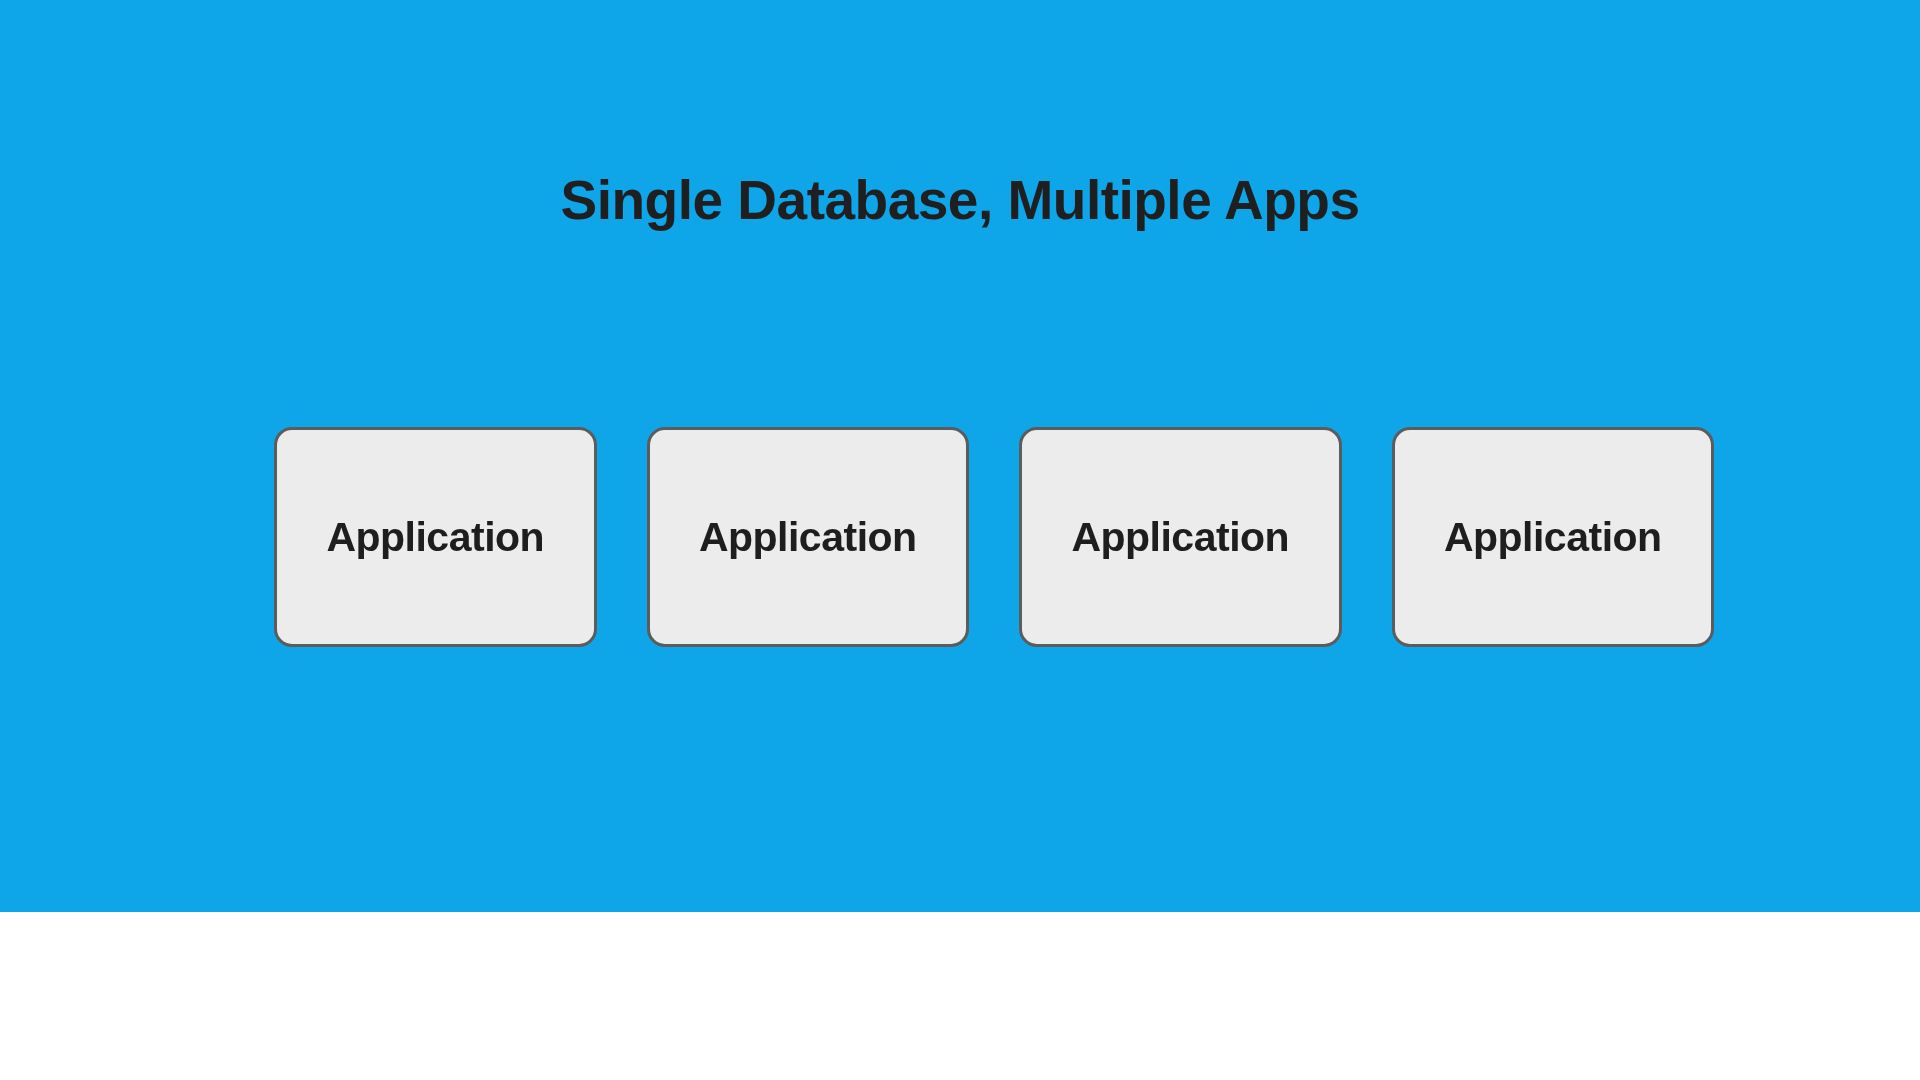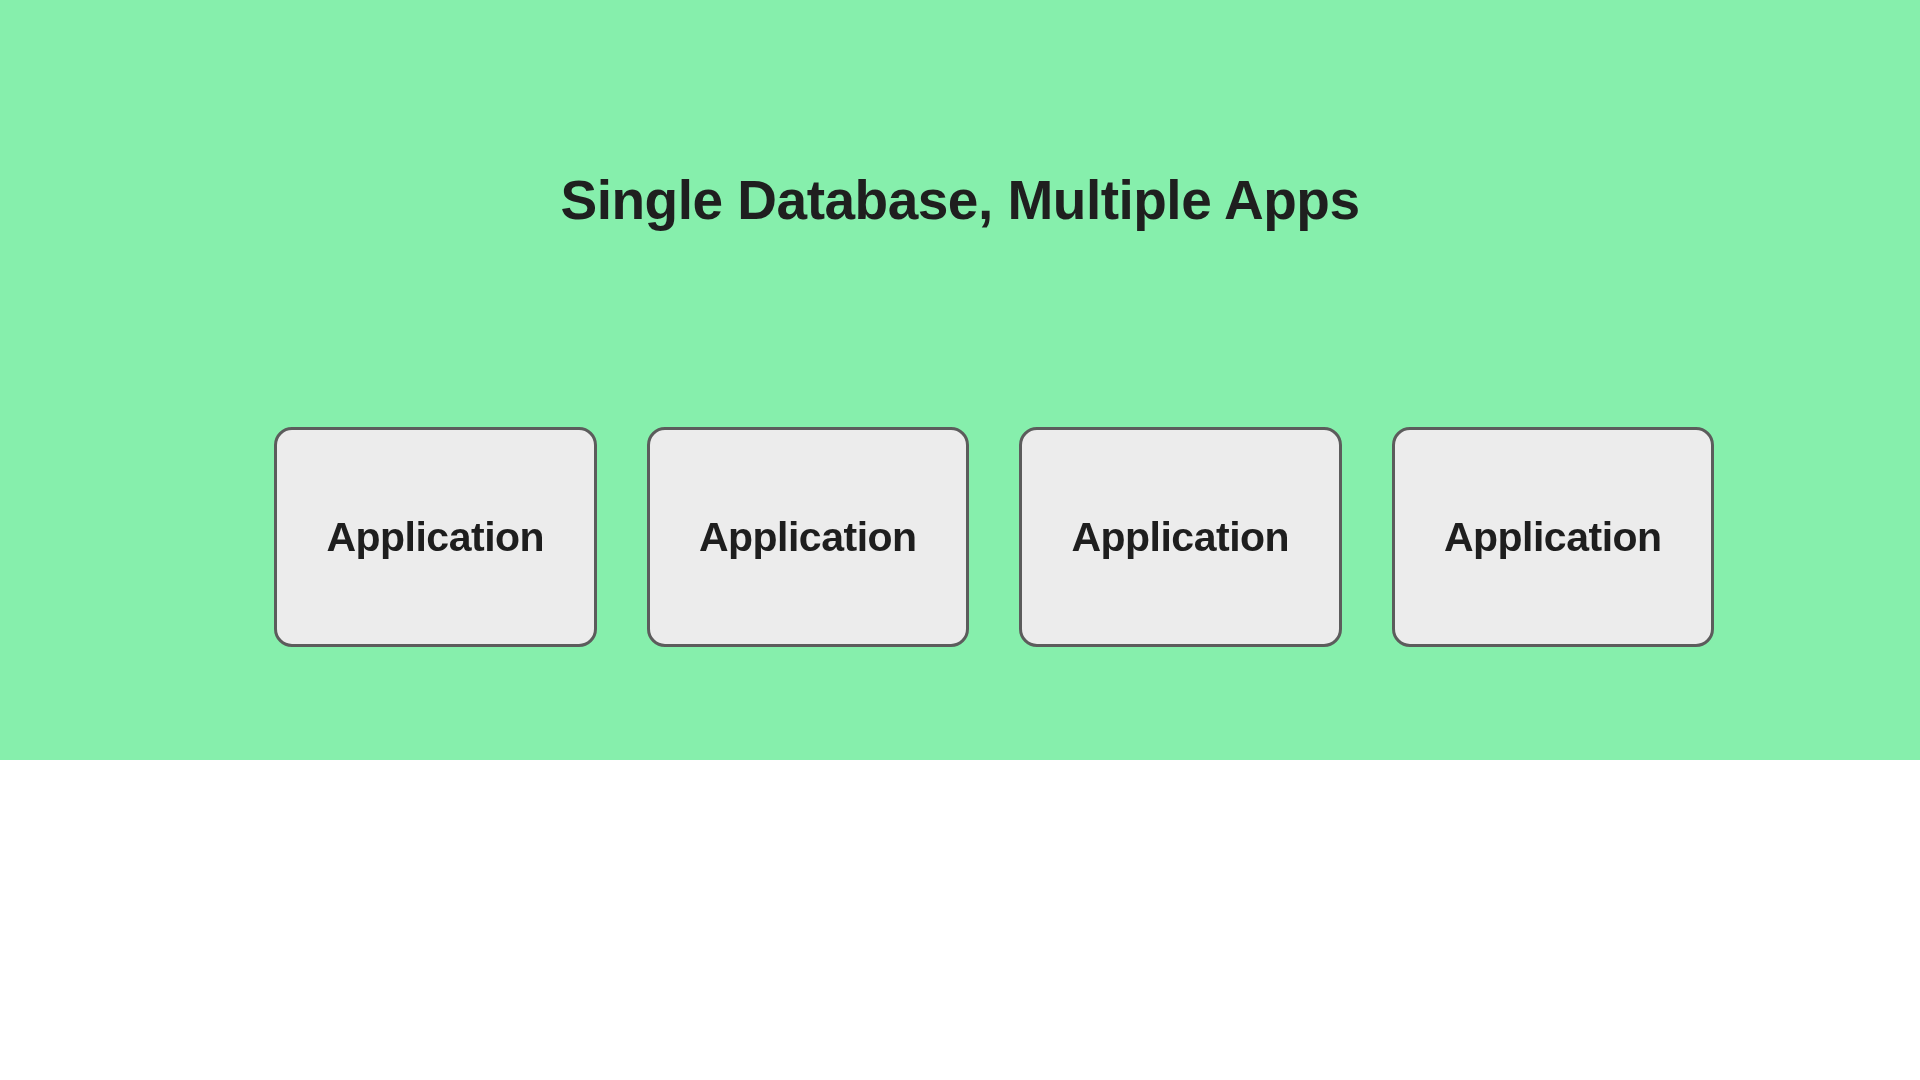--- a/index.html
+++ b/index.html
@@ -4,22 +4,22 @@
 <style>
   html, body {
     margin: 0;
     padding: 0;
     background: #ffffff;
     font-family: "Liberation Sans", sans-serif;
   }
   .canvas {
     position: relative;
     width: 1920px;
-    height: 760px;
-    background: #86efac;
+    height: 912px;
+    background: #0ea5e9;
     overflow: hidden;
   }
   .diagram-title {
     position: absolute;
     top: 168px;
     left: 0;
     width: 1920px;
     text-align: center;
     font-size: 55px;
     font-weight: 700;

